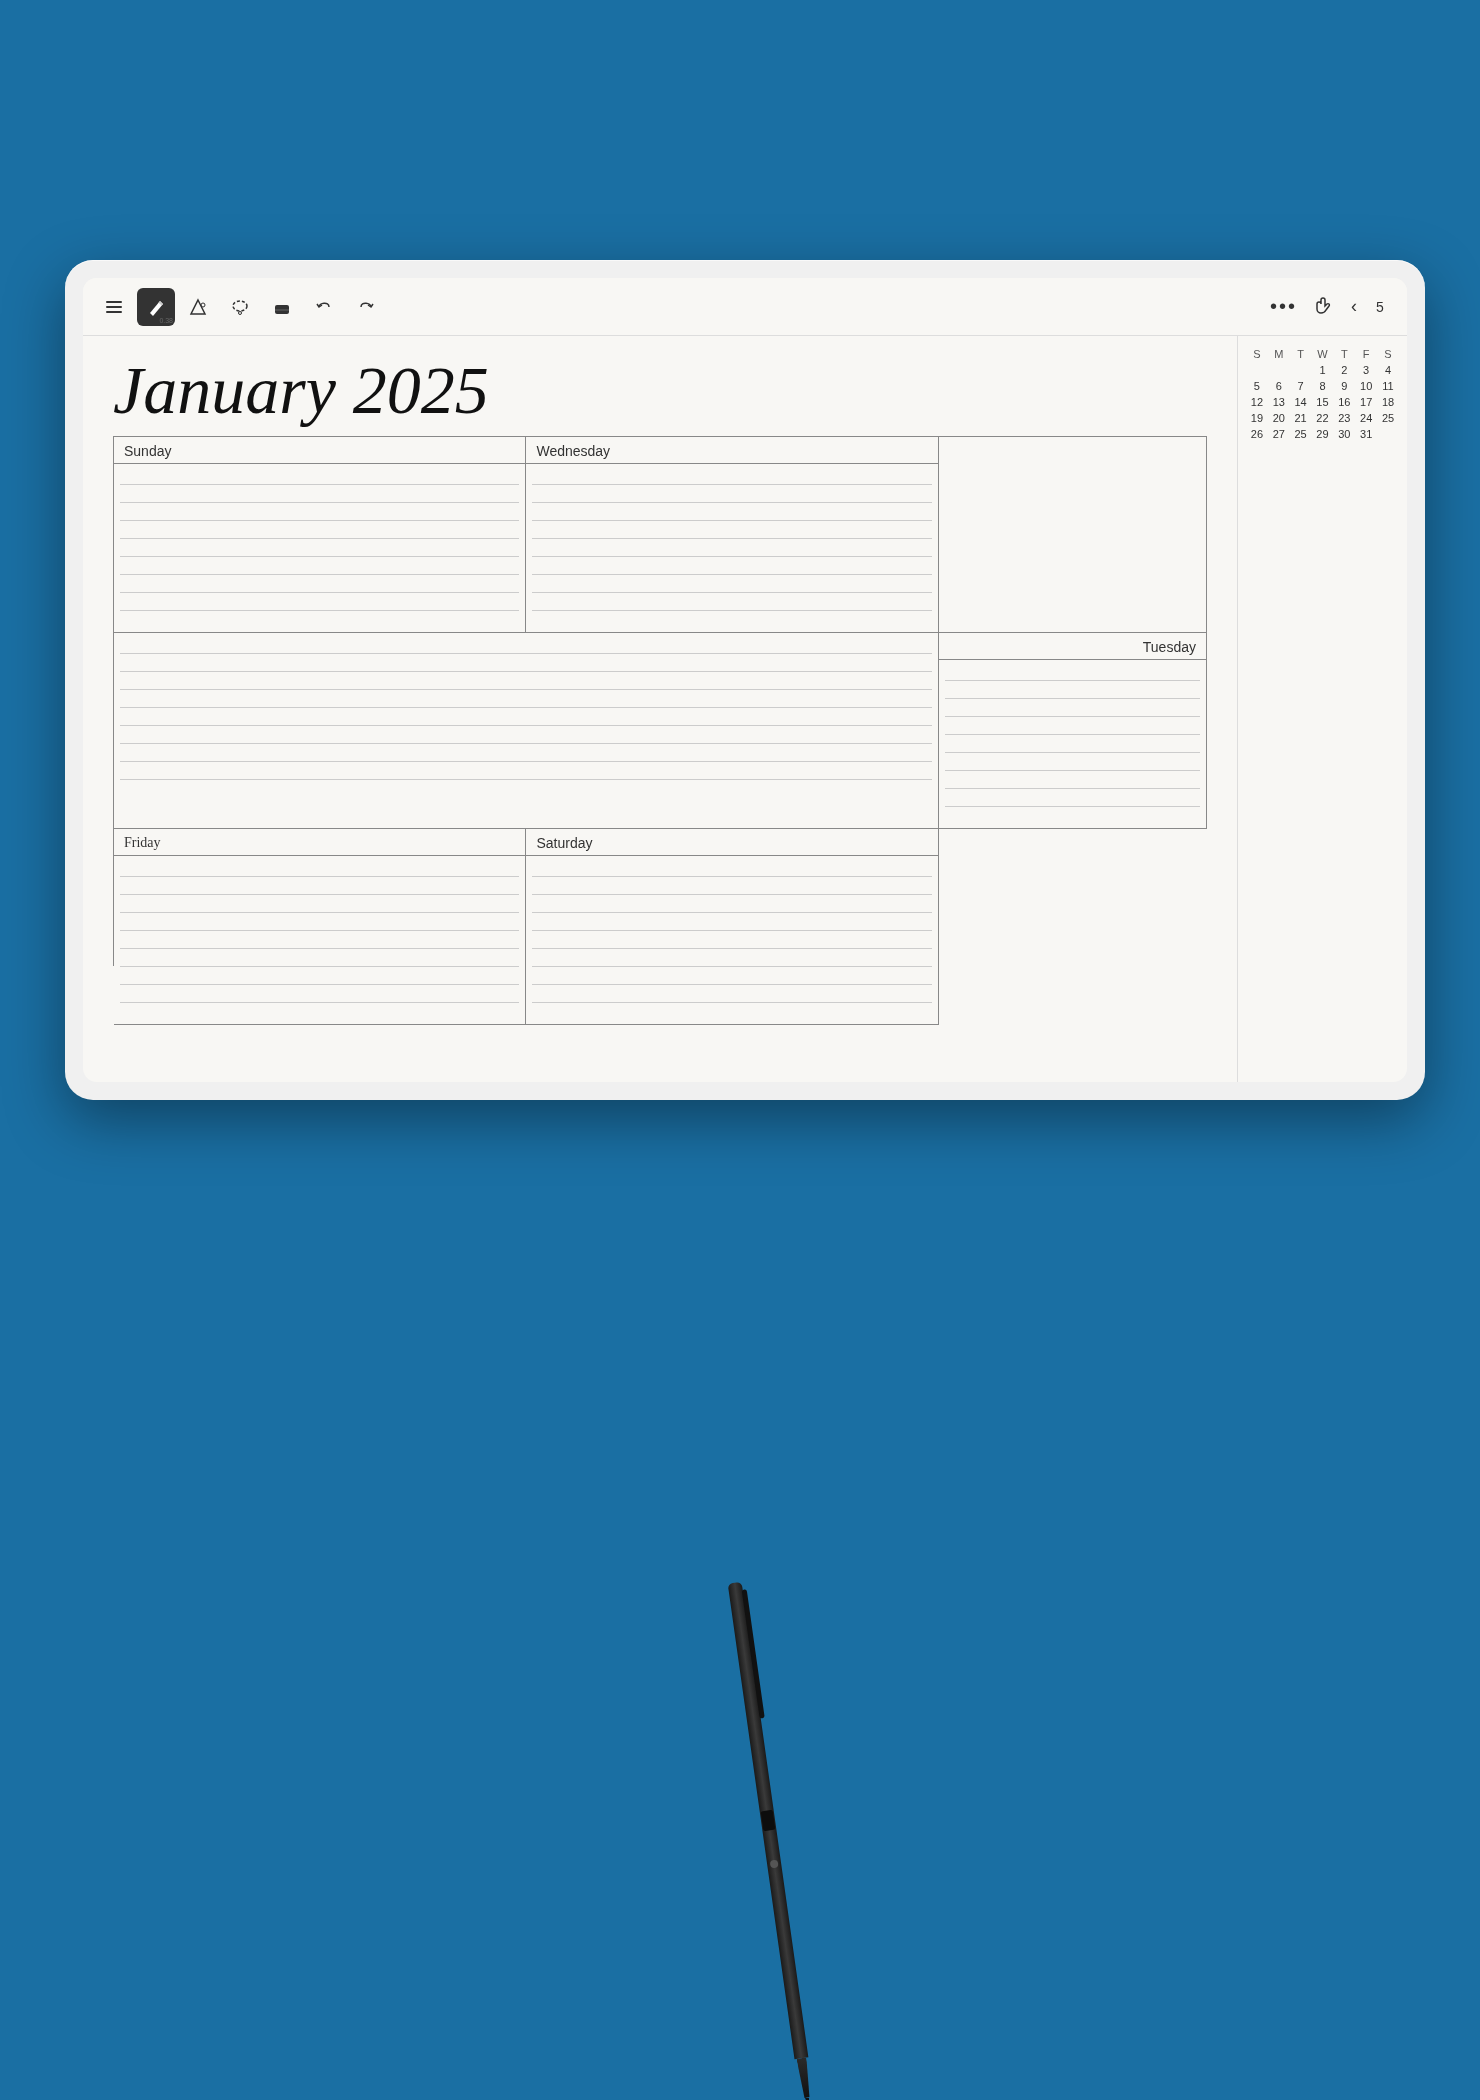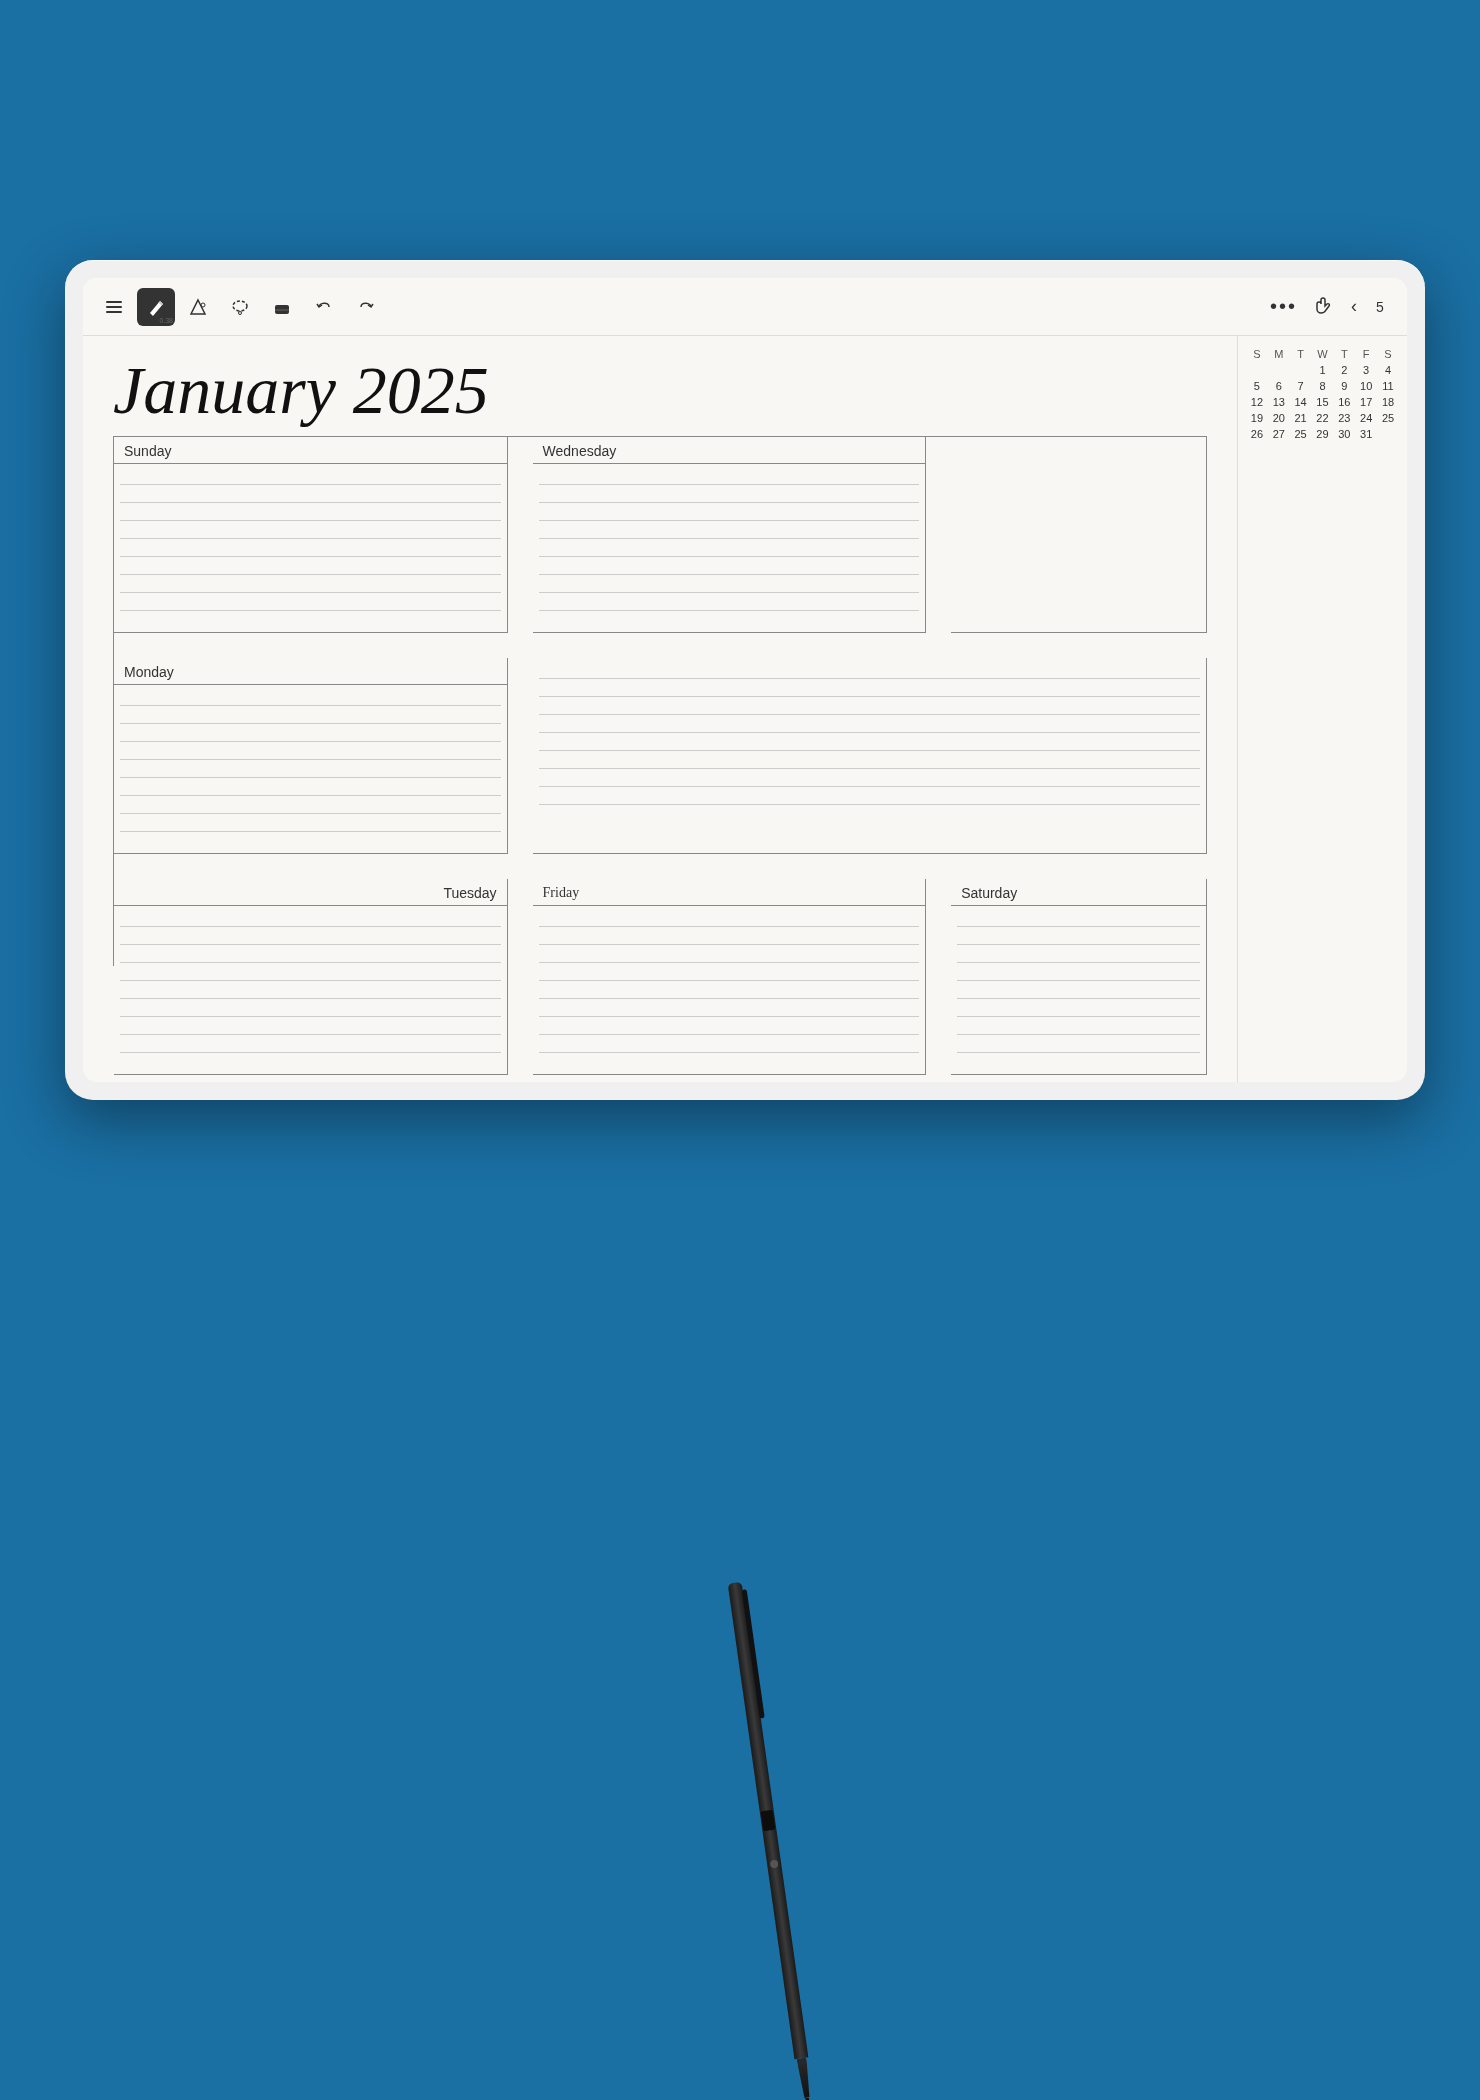--- a/index.html
+++ b/index.html
@@ -247,21 +247,21 @@
         <span class="nav-arrow">‹</span>
         <span class="page-num">5</span>
       </div>
     </div>
 
     <div class="content">
       <div class="main-content">
         <div class="planner">
           <div class="planner-title" style="font-family: Georgia, 'Times New Roman', serif; font-style: italic; font-size: 68px; margin-bottom: 12px;">January 2025</div>
 
-          <div style="display: grid; grid-template-columns: 1fr 1fr 0.65fr; grid-template-rows: auto auto auto; border-top: 1.5px solid #888; border-left: 1.5px solid #888; height: 530px; gap: 25px;">
+          <div style="display: grid; grid-template-columns: 1fr 1fr 0.65fr; grid-template-rows: auto auto auto; border-top: 1.5px solid #888; border-left: 1.5px solid #888; height: 530px;">
 
             <div style="border-right: 1.5px solid #888; border-bottom: 1.5px solid #888;">
               <div class="day-name">Sunday</div>
               <div style="padding: 3px 6px;">
                 <div style="height:18px;border-bottom:0.5px solid #ccc;"></div>
                 <div style="height:18px;border-bottom:0.5px solid #ccc;"></div>
                 <div style="height:18px;border-bottom:0.5px solid #ccc;"></div>
                 <div style="height:18px;border-bottom:0.5px solid #ccc;"></div>
                 <div style="height:18px;border-bottom:0.5px solid #ccc;"></div>
                 <div style="height:18px;border-bottom:0.5px solid #ccc;"></div>
@@ -282,34 +282,20 @@
                 <div style="height:18px;border-bottom:0.5px solid #ccc;"></div>
                 <div style="height:18px;border-bottom:0.5px solid #ccc;"></div>
                 <div style="height:18px;border-bottom:0.5px solid #ccc;"></div>
                 <div style="height:18px;"></div>
               </div>
             </div>
 
             <div style="border-right: 1.5px solid #888; border-bottom: 1.5px solid #888; background: #f8f7f4;">
             </div>
 
-            <div style="border-right: 1.5px solid #888; border-bottom: 1.5px solid #888;">
-              <div class="day-name">Monday</div>
-              <div style="padding: 3px 6px;">
-                <div style="height:18px;border-bottom:0.5px solid #ccc;"></div>
-                <div style="height:18px;border-bottom:0.5px solid #ccc;"></div>
-                <div style="height:18px;border-bottom:0.5px solid #ccc;"></div>
-                <div style="height:18px;border-bottom:0.5px solid #ccc;"></div>
-                <div style="height:18px;border-bottom:0.5px solid #ccc;"></div>
-                <div style="height:18px;border-bottom:0.5px solid #ccc;"></div>
-                <div style="height:18px;border-bottom:0.5px solid #ccc;"></div>
-                <div style="height:18px;border-bottom:0.5px solid #ccc;"></div>
-                <div style="height:18px;"></div>
-              </div>
-            </div>
 
             <div style="border-right: 1.5px solid #888; border-bottom: 1.5px solid #888; grid-column: span 2;">
               <div style="padding: 3px 6px;">
                 <div style="height:18px;border-bottom:0.5px solid #ccc;"></div>
                 <div style="height:18px;border-bottom:0.5px solid #ccc;"></div>
                 <div style="height:18px;border-bottom:0.5px solid #ccc;"></div>
                 <div style="height:18px;border-bottom:0.5px solid #ccc;"></div>
                 <div style="height:18px;border-bottom:0.5px solid #ccc;"></div>
                 <div style="height:18px;border-bottom:0.5px solid #ccc;"></div>
                 <div style="height:18px;border-bottom:0.5px solid #ccc;"></div>

